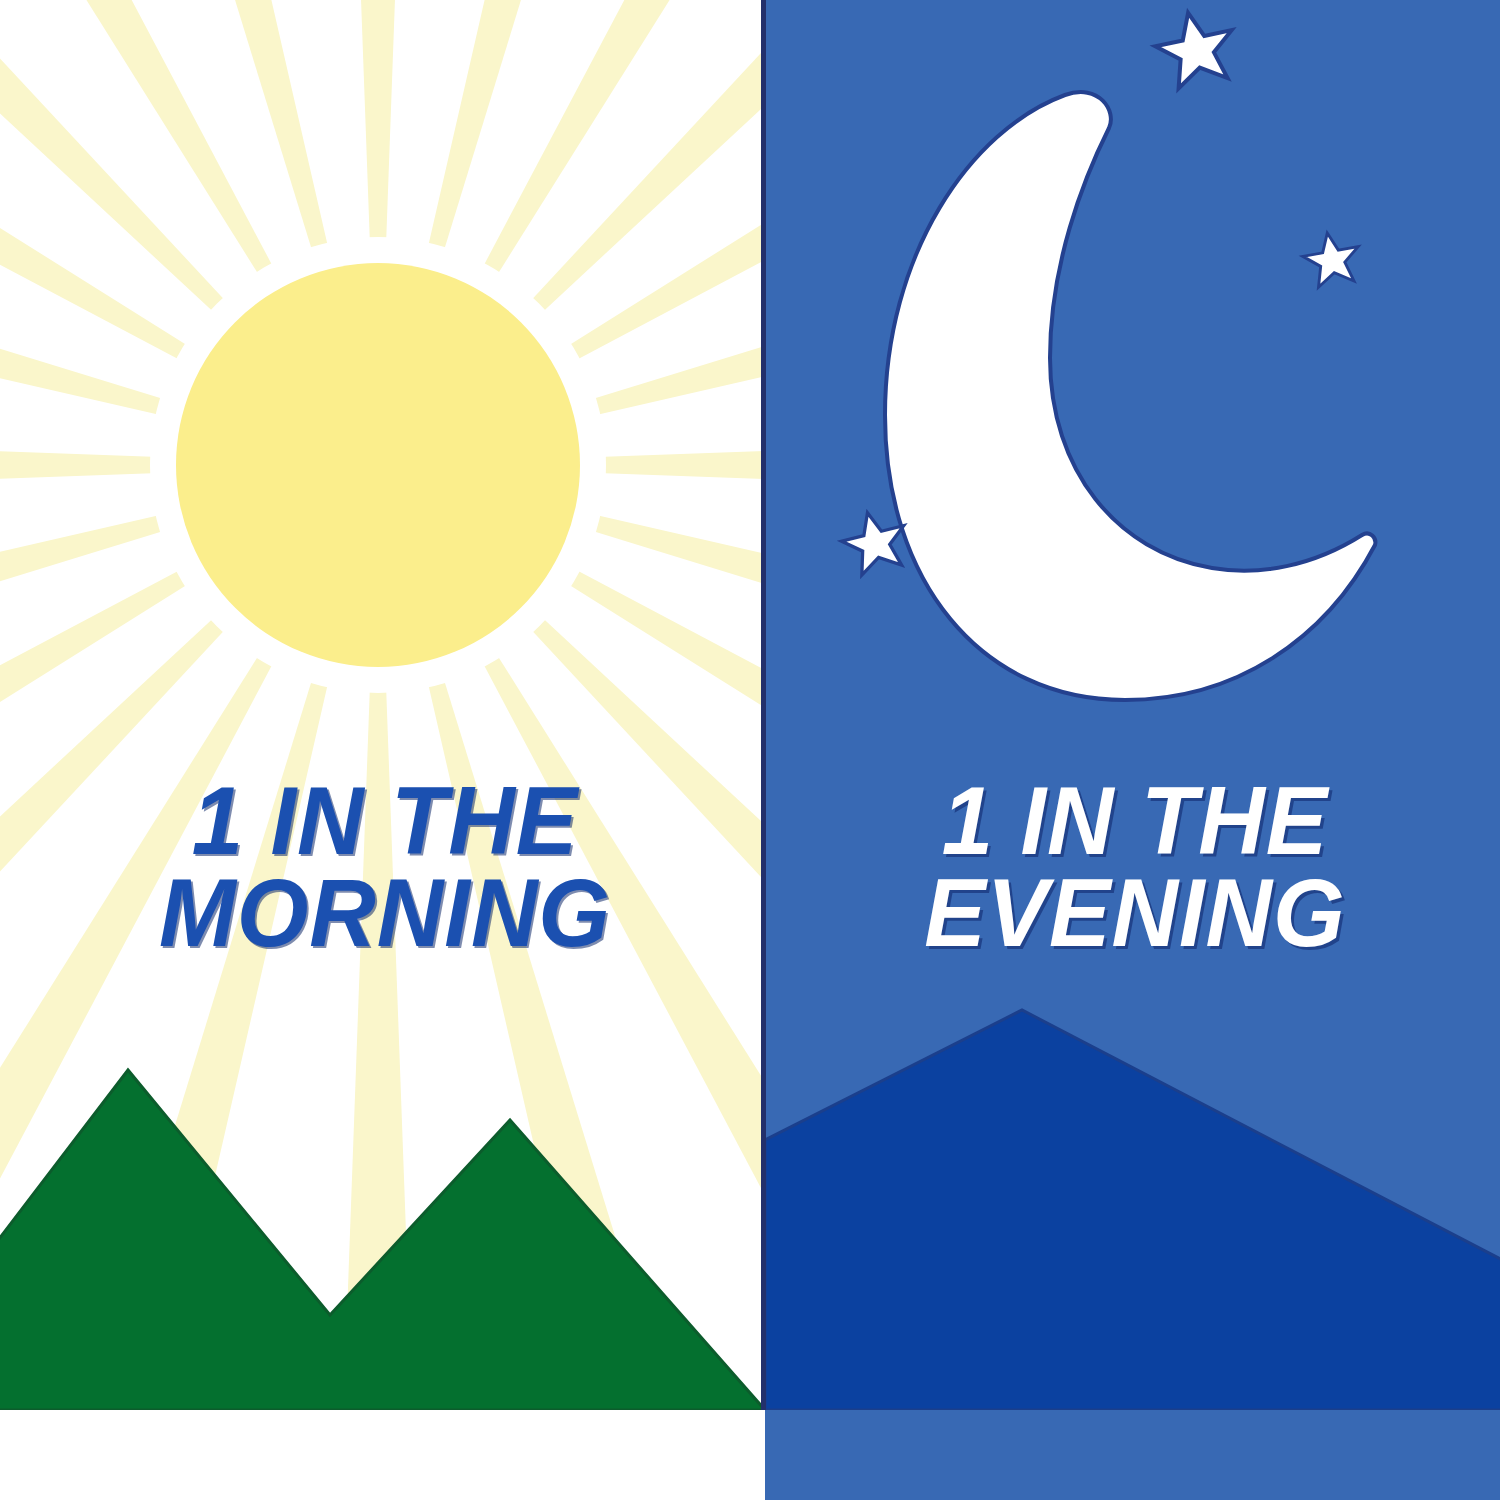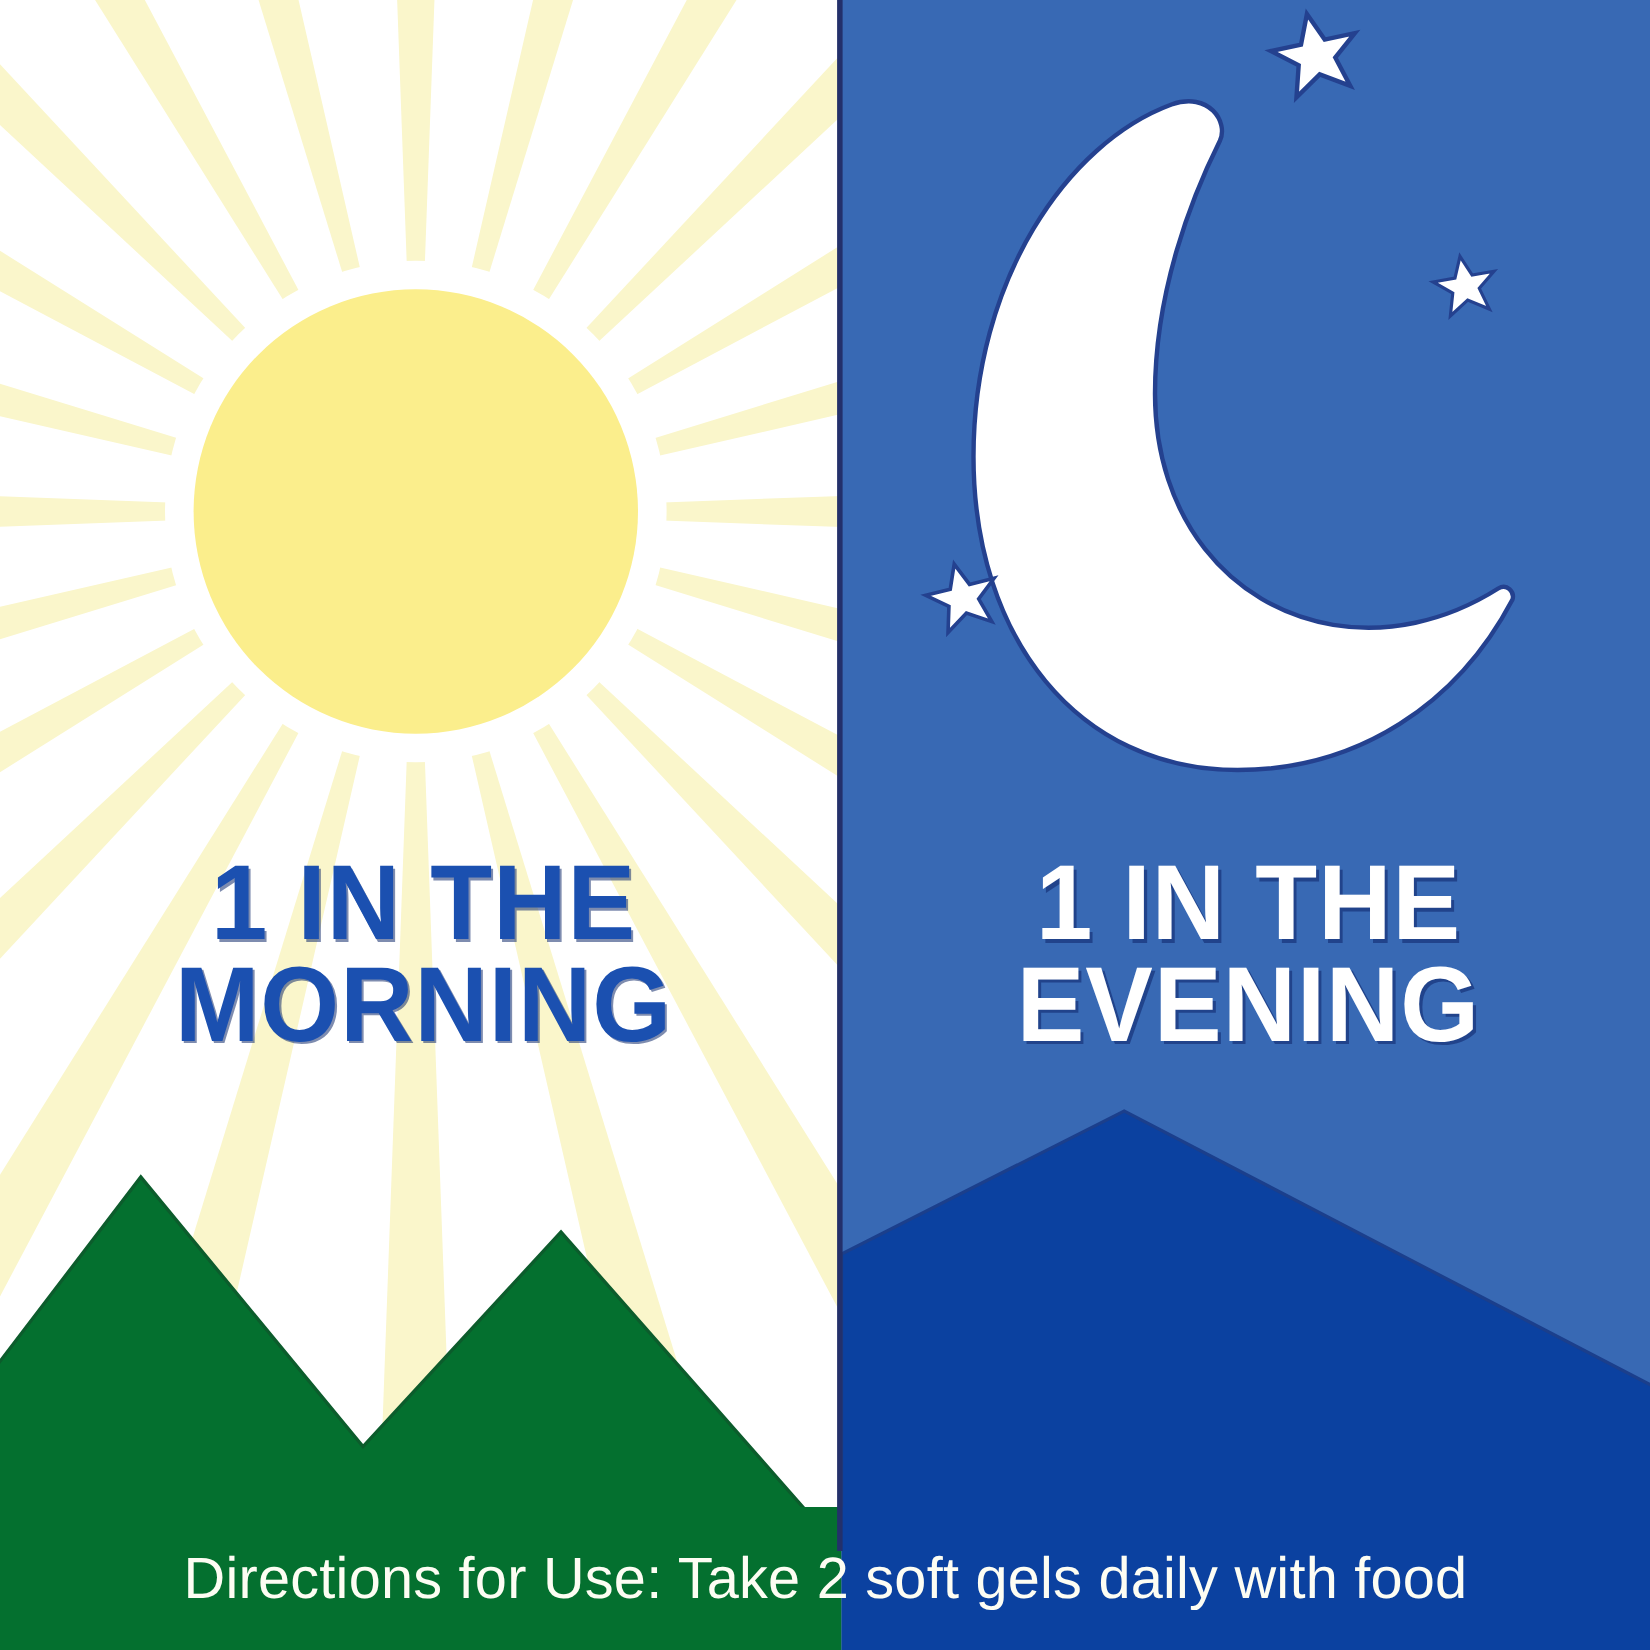--- a/index.html
+++ b/index.html
@@ -9,20 +9,21 @@
   }
   body {
     font-family: "Liberation Sans", sans-serif;
   }
   #stage {
     position: relative;
     width: 1500px;
     height: 1500px;
     overflow: hidden;
     background: #ffffff;
+    font-style: italic;
   }
 
   
   .panel {
     position: absolute;
     top: 0;
     height: 1500px;
     overflow: hidden;
   }
   #morning-panel {
@@ -253,19 +254,14 @@
       </g>
     </svg>
   </div>
 
   <div class="headline" id="morning-headline">1 IN THE
 MORNING</div>
 
   <div class="headline" id="evening-headline">1 IN THE
 EVENING</div>
 
-  <div id="directions-bar">
-    <div class="bar-left"></div>
-    <div class="bar-right"></div>
-    <div id="directions-text">Directions for Use: Take 2 soft gels daily with food</div>
-  </div>
 
 </div>
 
 </body></html>

